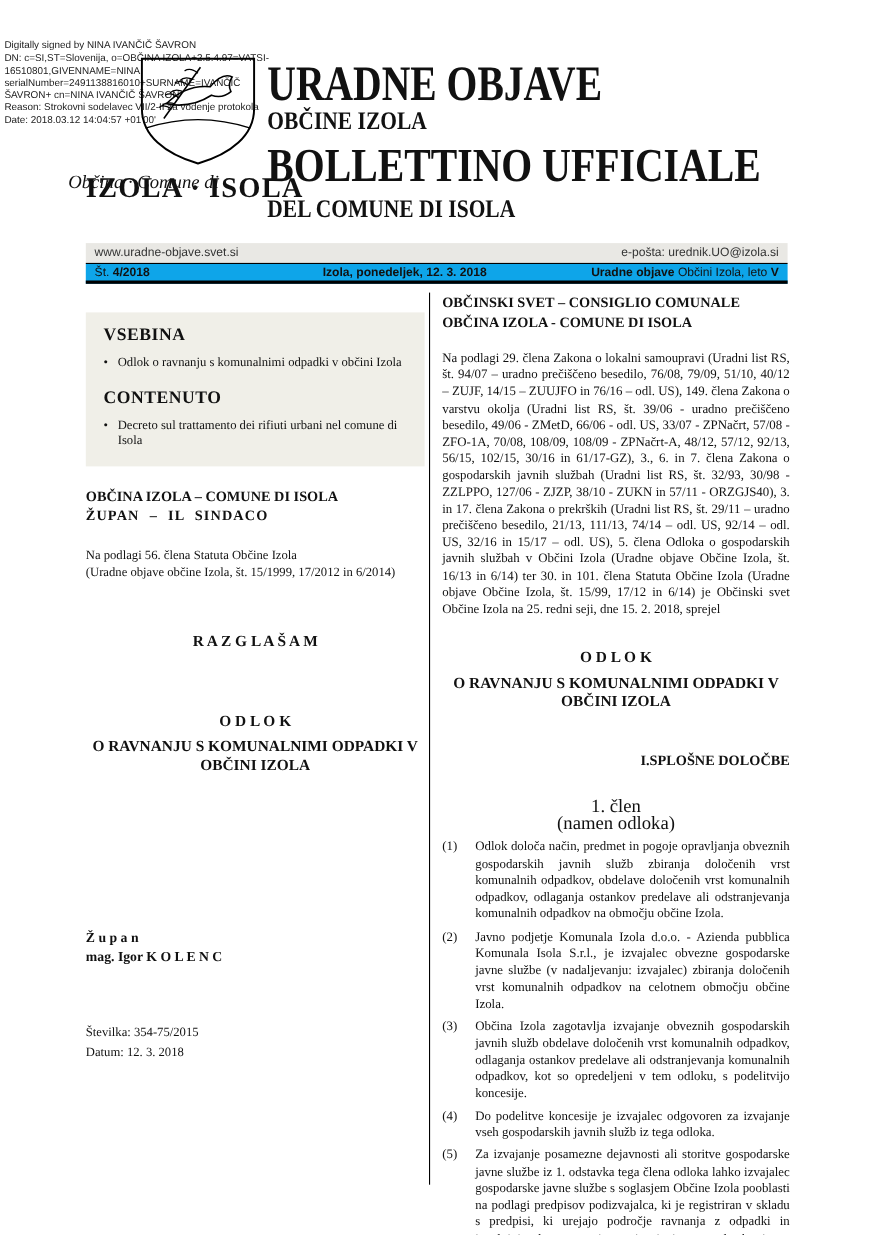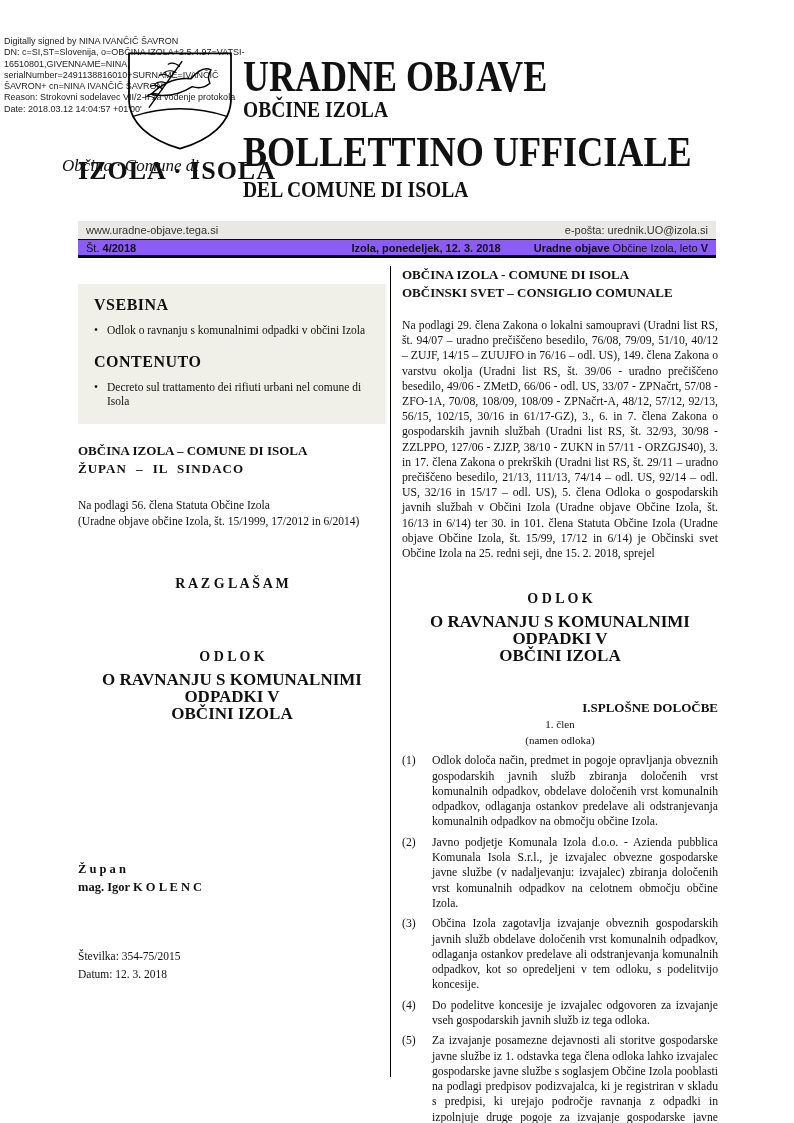--- a/index.html
+++ b/index.html
@@ -22,56 +22,56 @@
   .m1{top:50px;font-size:45px;transform:scaleX(0.80);}
   .m2{top:97px;font-size:23px;transform:scaleX(0.85);}
   .m3{top:127px;font-size:43px;transform:scaleX(0.84);}
   .m4{top:177px;font-size:23px;transform:scaleX(0.85);}
 
   
   .bars{position:absolute;left:78px;top:221px;width:638px;}
   .bar1{height:19px;background:#e9e8e4;border-bottom:1px solid #000;display:flex;
         align-items:center;justify-content:space-between;padding:0 8px;box-sizing:border-box;
         font-size:11px;color:#333;}
-  .bar2{height:18px;background:#8b5cf6;border-bottom:3px solid #000;display:flex;
+  .bar2{height:18px;background:#0ea5e9;border-bottom:3px solid #000;display:flex;
         align-items:center;padding:0 8px;box-sizing:border-box;font-size:11px;color:#111;}
   .bar2 .cell{flex:1;}
-  .tc{text-align:right;font-weight:bold;}
+  .tc{text-align:left;font-weight:bold;}
   .tr{text-align:right;}
   .b{font-weight:bold;}
 
   
   .divider{position:absolute;left:390px;top:266px;width:1px;height:811px;background:#000;}
 
   
   .colL{position:absolute;left:78px;top:284px;width:308px;}
   .tocbox{background:#f0efe8;padding:12px 16px 16px 16px;box-sizing:border-box;}
   .tochead{font-size:16px;font-weight:bold;letter-spacing:.5px;}
   .tocitem{display:flex;gap:9px;font-size:11.5px;margin-top:9px;line-height:14px;}
   .tocitem .blt{flex:0 0 auto;}
   .sp1{margin-top:16px;}
   .org{font-weight:bold;font-size:13px;line-height:18px;}
   .org2{font-weight:bold;font-size:13px;letter-spacing:1px;word-spacing:5px;margin-top:1px;}
   .legal{margin-top:20px;font-size:11.5px;line-height:16px;}
   .proclaim{margin-top:47px;text-align:center;font-weight:bold;font-size:14px;}
   .dtitle{margin-top:57px;text-align:center;}
   .dt1{font-weight:bold;font-size:14px;}
-  .dt2{font-weight:bold;font-size:17px;line-height:17px;margin-top:6px;}
+  .dt2{font-weight:bold;font-size:14px;line-height:17px;margin-top:6px;}
   .signblock{margin-top:140px;text-align:left;}
   .signrole{font-weight:bold;font-size:12.5px;}
   .signname{font-weight:bold;font-size:12.5px;margin-top:3px;}
   .refblock{margin-top:52px;font-size:11.5px;line-height:18px;}
 
   
   .colR{position:absolute;left:402px;top:266px;width:316px;}
   .preamble{margin-top:16px;font-size:11.7px;line-height:15.2px;text-align:justify;}
   .dtitleR{margin-top:30px;text-align:center;}
   .section{margin-top:36px;font-weight:bold;font-size:13px;text-align:right;}
   .secnum{display:inline-block;width:30px;}
-  .article{text-align:center;font-size:11px;line-height:16px;}
+  .article{margin-top:26px;text-align:center;font-size:17px;line-height:16px;}
   .para{display:flex;margin-top:5px;font-size:11.7px;line-height:15.3px;}
   .para .pnum{flex:0 0 30px;}
   .para .ptxt{flex:1;text-align:justify;}
   .plist{margin-top:4px;}
 </style>
 </head>
 <body>
 
 <div class="page">
 
@@ -97,27 +97,27 @@
   <div class="logo-sub">Občina · Comune di</div>
   <div class="logo-main">IZOLA · ISOLA</div>
 
   <div class="mast m1">URADNE OBJAVE</div>
   <div class="mast m2">OBČINE IZOLA</div>
   <div class="mast m3">BOLLETTINO UFFICIALE</div>
   <div class="mast m4">DEL COMUNE DI ISOLA</div>
 
   <div class="bars sans">
     <div class="bar1">
-      <span>www.uradne-objave.tega.si</span>
+      <span>www.uradne-objave.svet.si</span>
       <span>e-pošta: urednik.UO@izola.si</span>
     </div>
     <div class="bar2">
       <span class="cell"><span>Št. </span><span class="b">4/2018</span></span>
       <span class="cell tc">Izola, ponedeljek, 12. 3. 2018</span>
-      <span class="cell tr"><span class="b">Uradne objave</span><span> Občine Izola, leto </span><span class="b">V</span></span>
+      <span class="cell tr"><span class="b">Uradne objave</span><span> Občini Izola, leto </span><span class="b">V</span></span>
     </div>
   </div>
 
   <div class="divider"></div>
 
   <div class="colL">
     <div class="tocbox">
       <div class="tochead">VSEBINA</div>
       <div class="tocitem">
         <span class="blt">•</span>
@@ -154,22 +154,22 @@
     </div>
 
     <div class="refblock">
       <div>Številka: 354-75/2015</div>
       <div>Datum: 12. 3. 2018</div>
     </div>
   </div>
 
   <div class="colR">
     <div>
+      <div class="org">OBČINSKI SVET – CONSIGLIO COMUNALE</div>
       <div class="org">OBČINA IZOLA - COMUNE DI ISOLA</div>
-      <div class="org">OBČINSKI SVET – CONSIGLIO COMUNALE</div>
     </div>
 
     <div class="preamble">Na podlagi 29. člena Zakona o lokalni samoupravi (Uradni list RS, št. 94/07 – uradno prečiščeno besedilo, 76/08, 79/09, 51/10, 40/12 – ZUJF, 14/15 – ZUUJFO in 76/16 – odl. US), 149. člena Zakona o varstvu okolja (Uradni list RS, št. 39/06 - uradno prečiščeno besedilo, 49/06 - ZMetD, 66/06 - odl. US, 33/07 - ZPNačrt, 57/08 - ZFO-1A, 70/08, 108/09, 108/09 - ZPNačrt-A, 48/12, 57/12, 92/13, 56/15, 102/15, 30/16 in 61/17-GZ), 3., 6. in 7. člena Zakona o gospodarskih javnih službah (Uradni list RS, št. 32/93, 30/98 - ZZLPPO, 127/06 - ZJZP, 38/10 - ZUKN in 57/11 - ORZGJS40), 3. in 17. člena Zakona o prekrških (Uradni list RS, št. 29/11 – uradno prečiščeno besedilo, 21/13, 111/13, 74/14 – odl. US, 92/14 – odl. US, 32/16 in 15/17 – odl. US), 5. člena Odloka o gospodarskih javnih službah v Občini Izola (Uradne objave Občine Izola, št. 16/13 in 6/14) ter 30. in 101. člena Statuta Občine Izola (Uradne objave Občine Izola, št. 15/99, 17/12 in 6/14) je Občinski svet Občine Izola na 25. redni seji, dne 15. 2. 2018, sprejel</div>
 
     <div class="dtitleR">
       <div class="dt1">O D L O K</div>
       <div class="dt2">O RAVNANJU S KOMUNALNIMI ODPADKI V</div>
       <div class="dt2" style="margin-top:0;">OBČINI IZOLA</div>
     </div>
 

